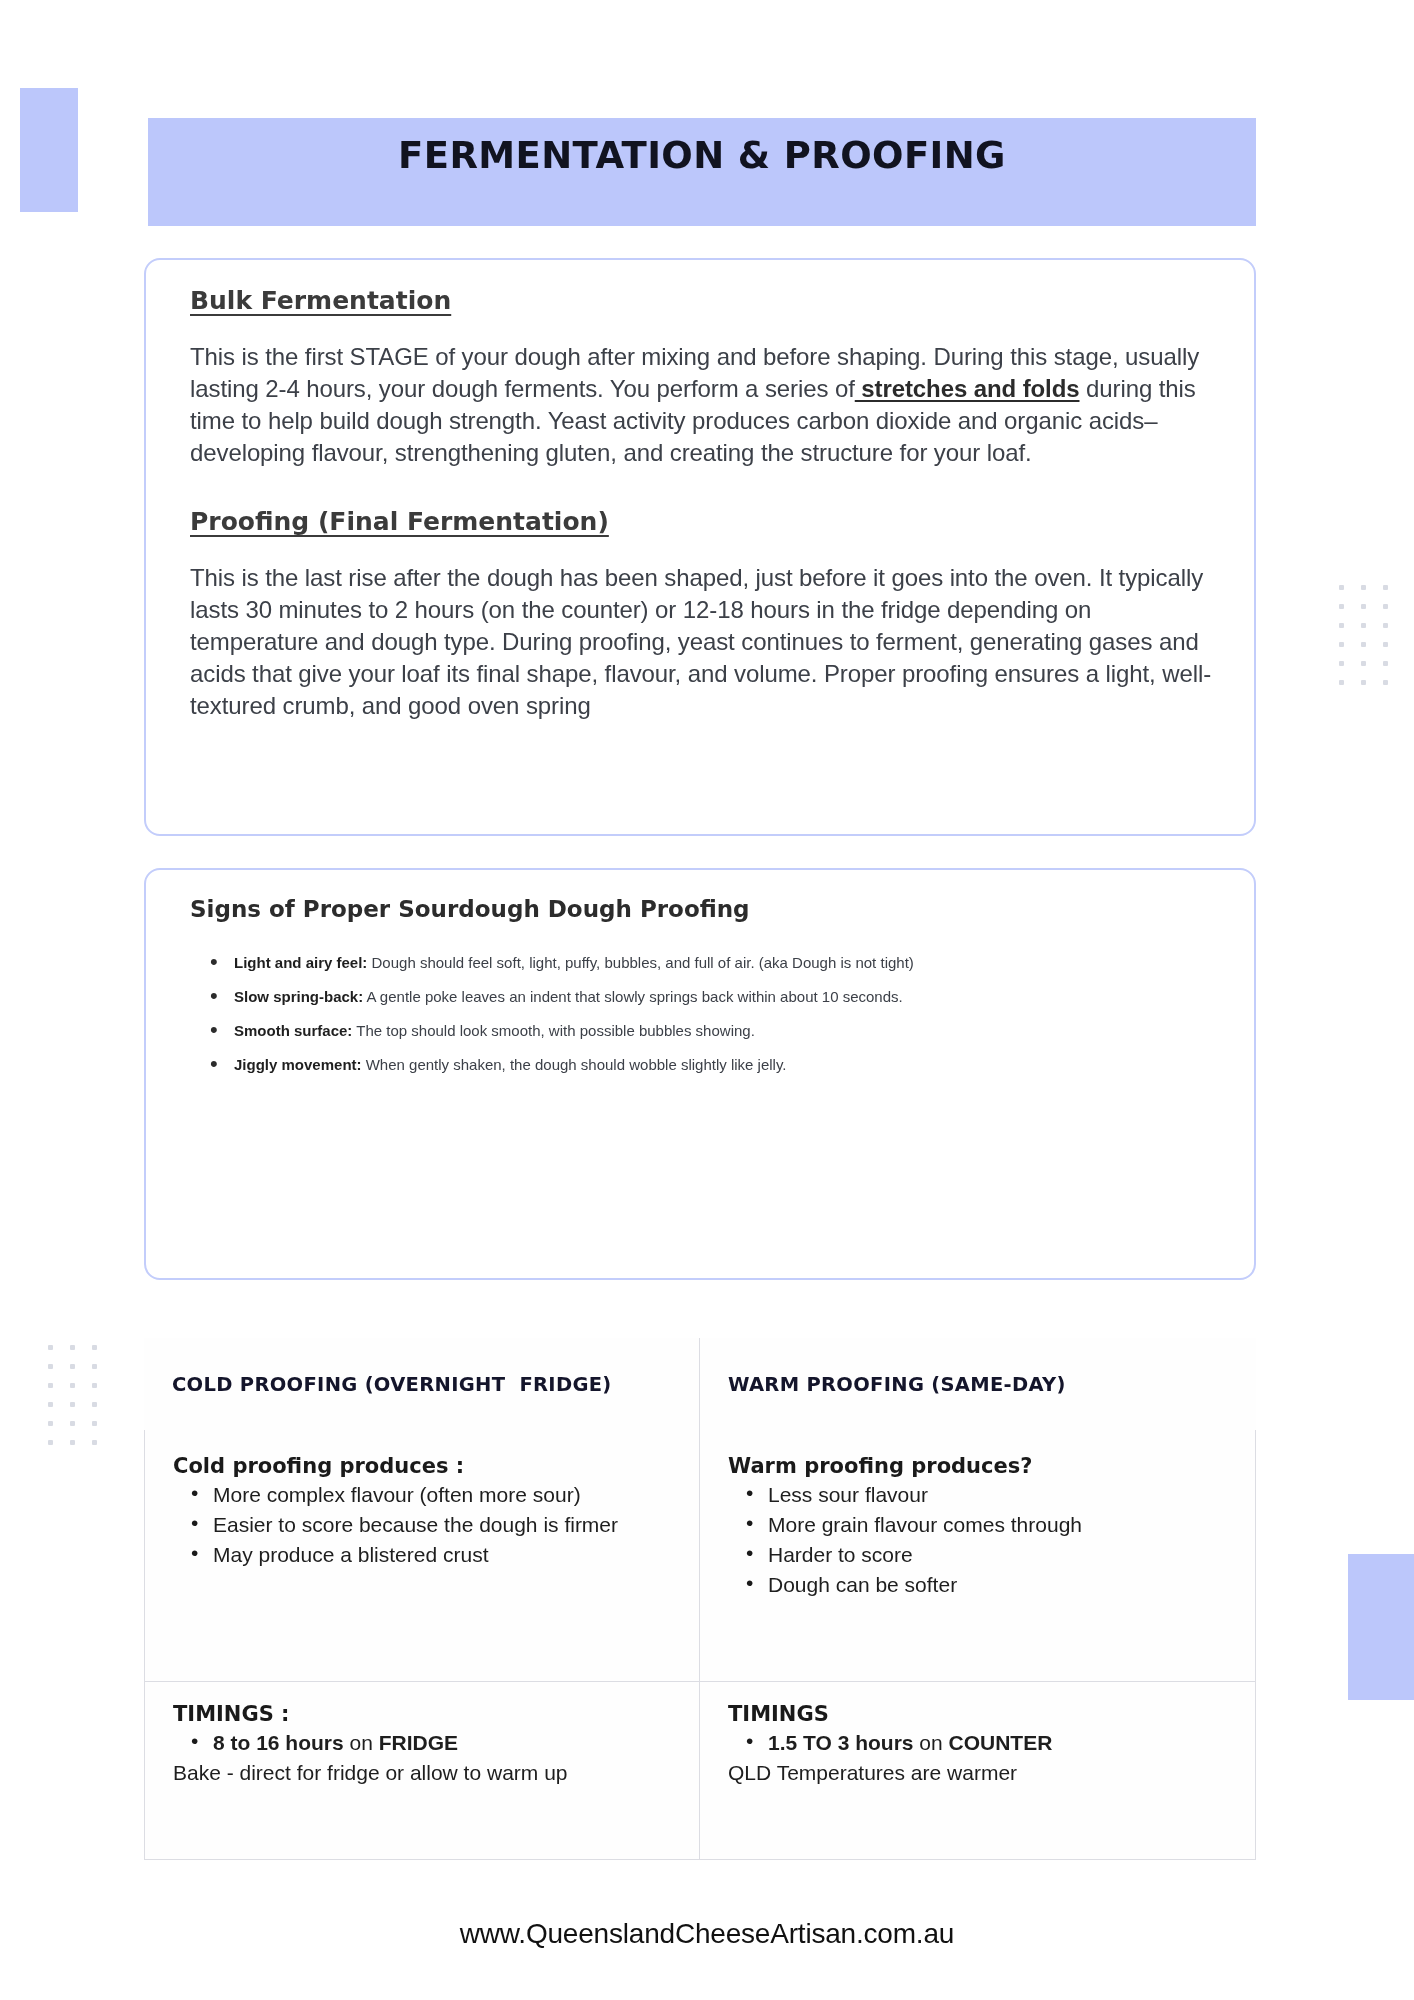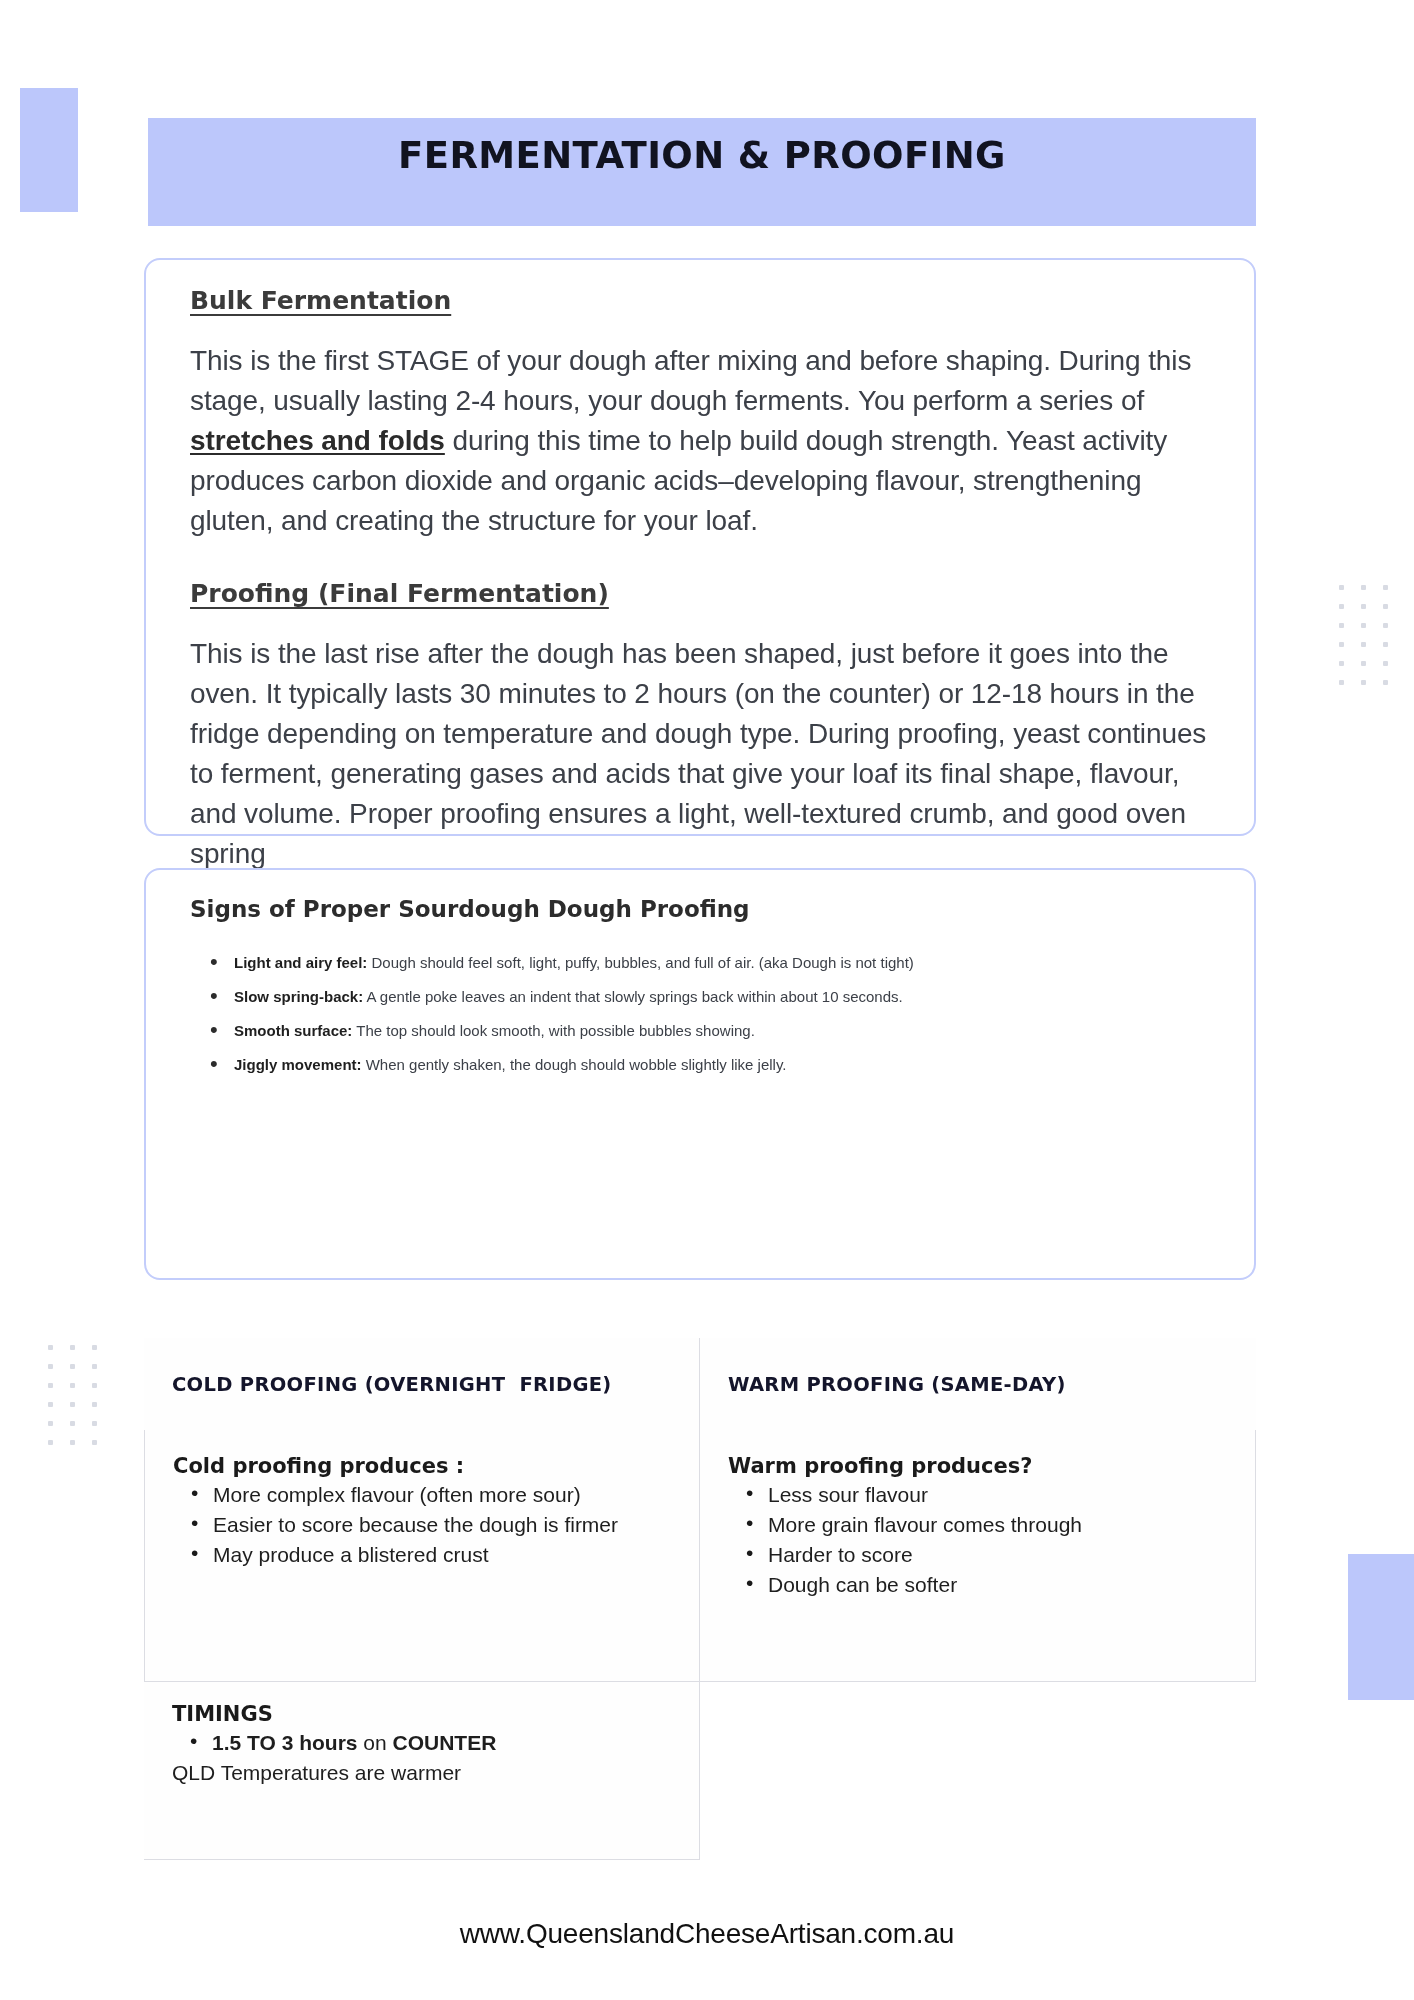--- a/index.html
+++ b/index.html
@@ -82,22 +82,22 @@
     color: #3b3b3b;
     text-decoration: underline;
     text-underline-offset: 5px;
     font-family: "DejaVu Sans", sans-serif;
     display: inline-block;
   }
   h2.sub.second { margin-top: 38px; }
 
   p.body {
     margin: 0;
-    font-size: 28px;
-    line-height: 40px;
+    font-size: 24px;
+    line-height: 32px;
     color: #3c4048;
     letter-spacing: -0.1px;
   }
   p.body b { font-weight: 700; color: #2b2b2b; text-decoration: underline; text-underline-offset: 3px; }
 
   h3.signs-title {
     margin: 0 0 24px 0;
     font-size: 23px;
     font-weight: 700;
     color: #2c2c2c;
@@ -310,20 +310,27 @@
         <ul class="cell-list">
           <li>Less sour flavour</li>
           <li>More grain flavour comes through</li>
           <li>Harder to score</li>
           <li>Dough can be softer</li>
         </ul>
       </div>
     </div>
 
     <div class="cmp-row cmp-timing">
+      <div class="cmp-cell left">
+        <p class="cell-title">TIMINGS :</p>
+        <ul class="cell-list">
+          <li><b>8 to 16 hours</b><span> on </span><b>FRIDGE</b></li>
+        </ul>
+        <p class="cell-note">Bake - direct for fridge or allow to warm up</p>
+      </div>
       <div class="cmp-cell right">
         <p class="cell-title">TIMINGS</p>
         <ul class="cell-list">
           <li><b>1.5 TO 3 hours</b><span> on </span><b>COUNTER</b></li>
         </ul>
         <p class="cell-note">QLD Temperatures are warmer</p>
       </div>
     </div>
 
   </div>

